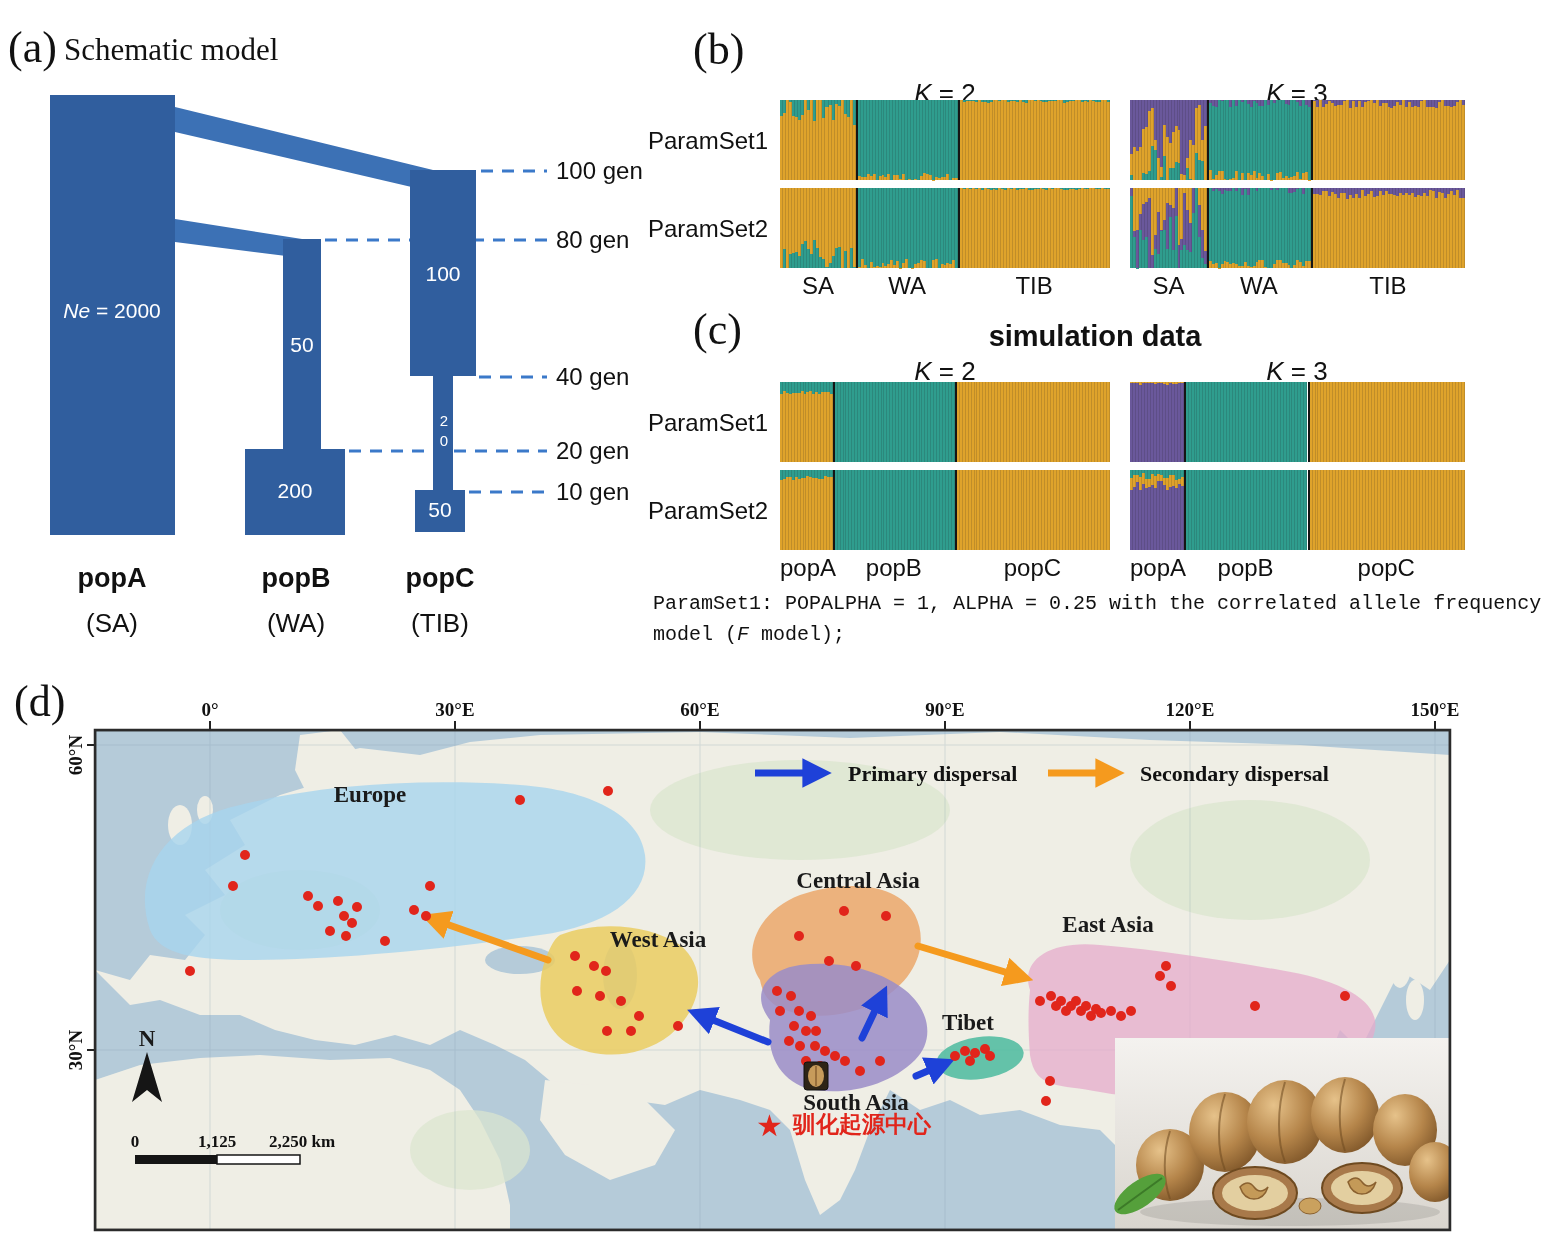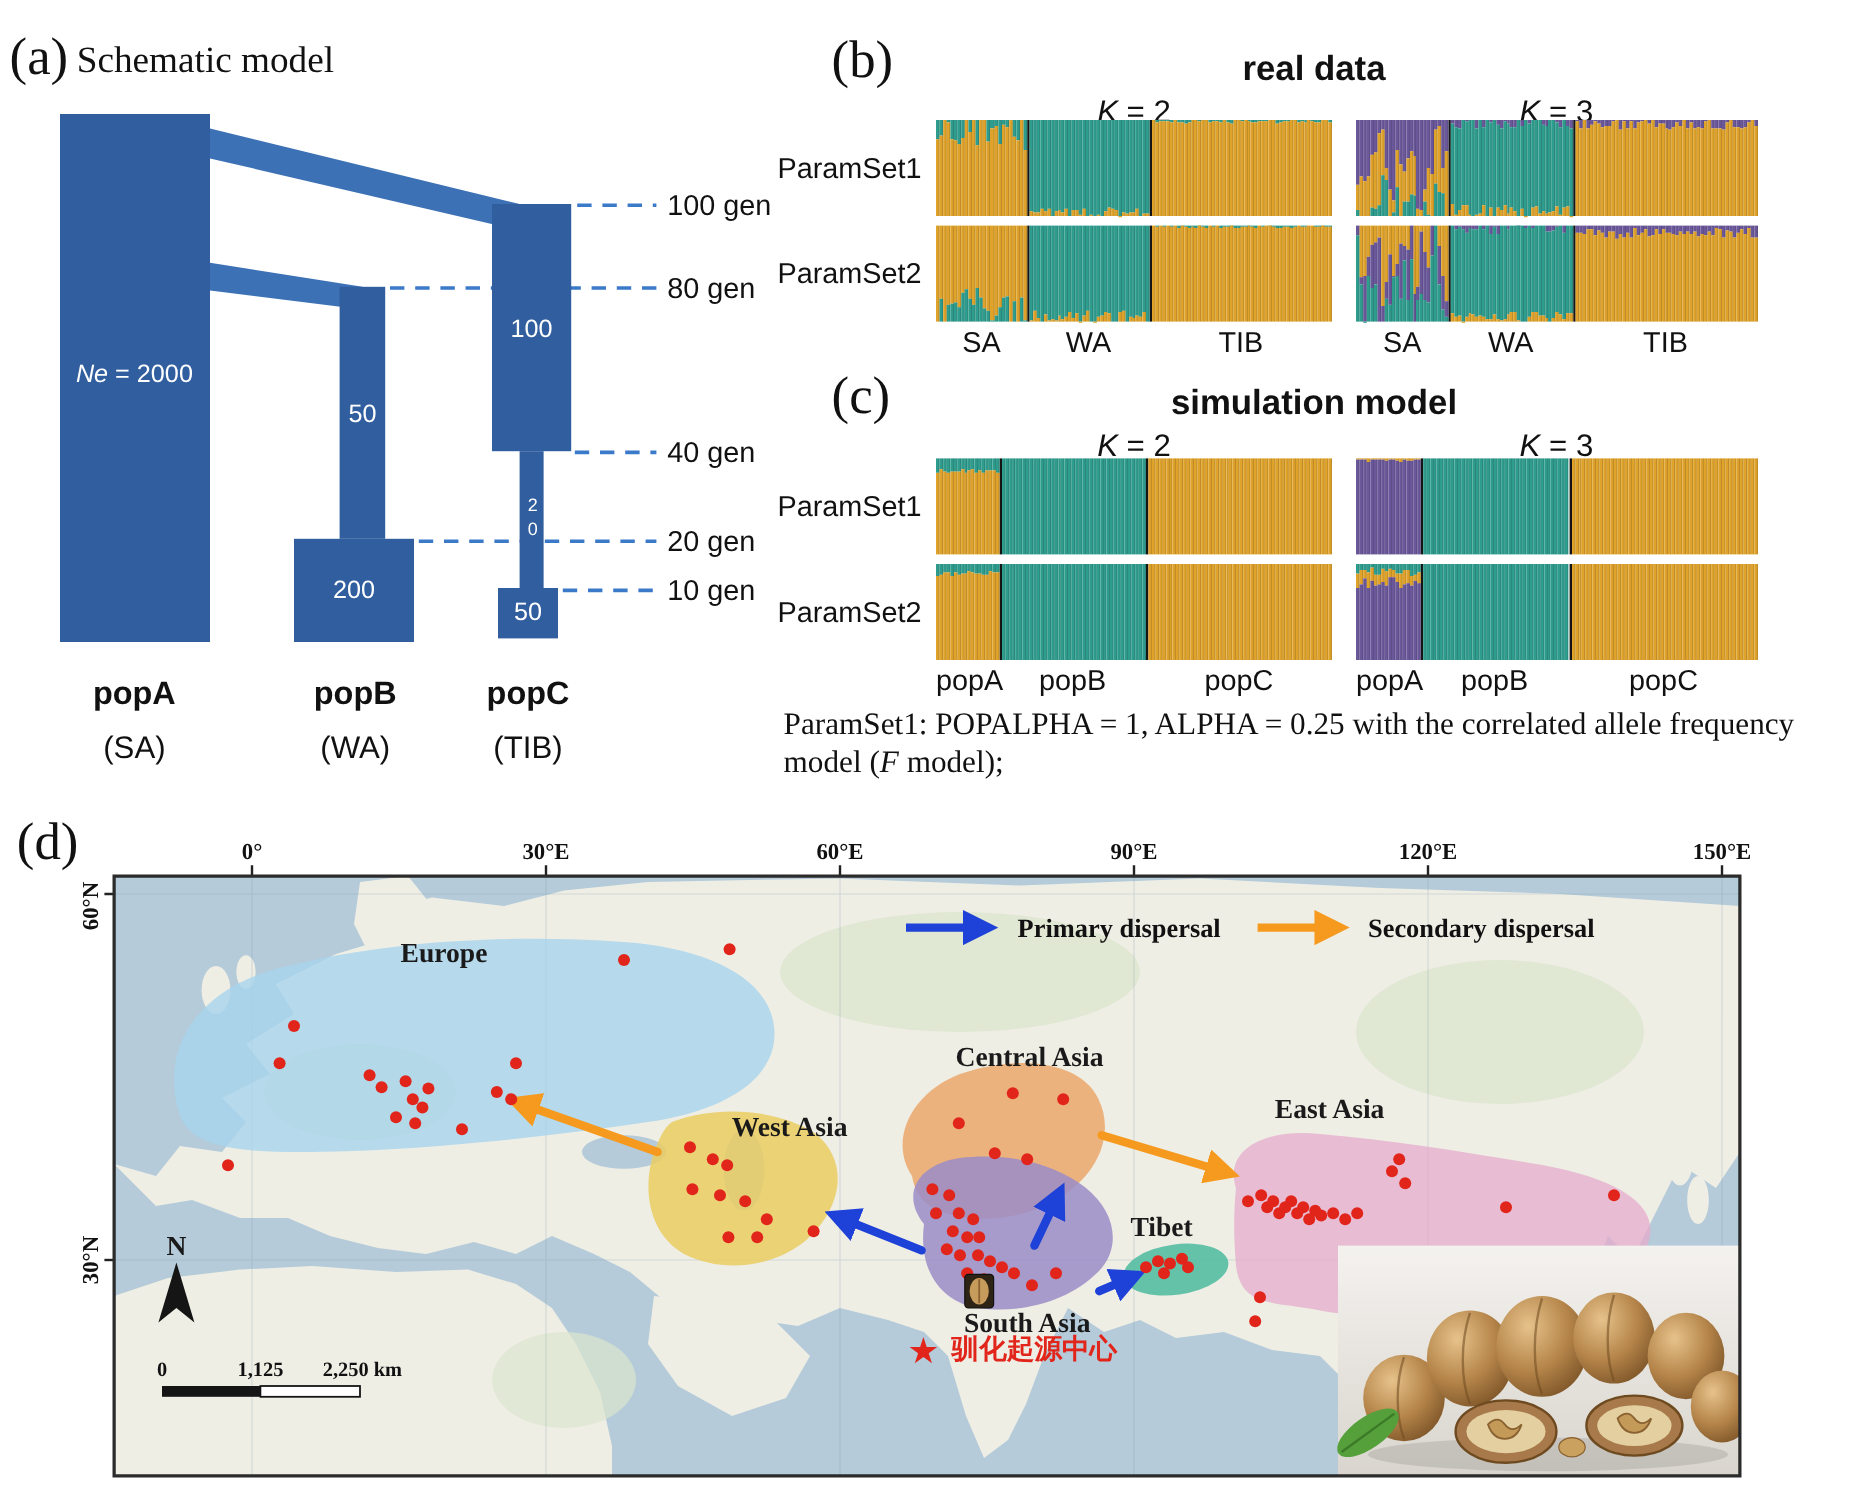--- a/index.html
+++ b/index.html
@@ -11,21 +11,21 @@
 .k-label{font-size:26px;text-align:center}
 .it{font-style:italic}
 .pset-label{font-size:24px;text-align:right}
 .struct-row{height:80px;display:flex;margin-bottom:8px;background:#fff}
 .struct-block{height:100%;display:flex}
 .struct-block + .struct-block{border-left:2.5px solid #151515}
 .struct-bar{flex:1;display:flex;flex-direction:column;position:relative}
 .struct-bar::after{content:"";position:absolute;inset:0;box-shadow:inset -1px 0 0 rgba(30,30,30,0.16)}
 .group-labels{display:flex;font-size:24px}
 .group-labels span{display:inline-block;text-align:center}
-.caption{font-family:Liberation Serif, serif;font-size:26px;line-height:31px}
+.caption{font-family:Liberation Mono, monospace;font-size:20px;line-height:31px}
 svg text{font-family:"Liberation Sans",sans-serif}
 .navy{fill:#305E9E}
 .navy2{fill:#3C71B5}
 .dash{stroke:#3B79C9;stroke-width:3;stroke-dasharray:12 9;fill:none}
 .wlabel{fill:#fff;font-size:21px;text-anchor:middle}
 .wsm{fill:#fff;font-size:15px;text-anchor:middle}
 .timelabel{font-size:24px;fill:#111}
 .plabel{font-size:27px;font-weight:600;text-anchor:middle;fill:#111}
 .palias{font-size:26px;text-anchor:middle;fill:#111}
 .pletter-svg{font-family:"Liberation Serif",serif;font-size:44px;fill:#111}
@@ -91,21 +91,20 @@
       <text x="112" y="587" class="plabel">popA</text>
       <text x="296" y="587" class="plabel">popB</text>
       <text x="440" y="587" class="plabel">popC</text>
       <text x="112" y="632" class="palias">(SA)</text>
       <text x="296" y="632" class="palias">(WA)</text>
       <text x="440" y="632" class="palias">(TIB)</text>
     </g>
   </svg>
 
   <div class="abs pletter-html" style="left:693px;top:28px">(b)</div>
-  <div class="abs bold-title" style="left:930px;top:42px;width:330px">real data</div>
   <div class="abs k-label" style="left:880px;top:78px;width:130px"><span class="it">K</span><span> = 2</span></div>
   <div class="abs k-label" style="left:1232px;top:78px;width:130px"><span class="it">K</span><span> = 3</span></div>
   <div class="abs pset-label" style="left:620px;top:127px;width:148px">ParamSet1</div>
   <div class="abs pset-label" style="left:620px;top:215px;width:148px">ParamSet2</div>
   <div class="abs" style="left:780px;top:100px;width:330px">
       <div class="struct-row">
         <div class="struct-block" style="width: 23%;">
           <div class="struct-bar">
             <div style="height: 20.4048%; background: rgb(47, 157, 142);"></div>
             <div style="height: 79.5952%; background: rgb(223, 163, 43);"></div>
@@ -2042,21 +2041,21 @@
     <span style="width:31%">WA</span>
     <span style="width:46%">TIB</span>
   </div>
   <div class="abs group-labels" style="left:1130px;top:272px;width:335px">
     <span style="width:23%">SA</span>
     <span style="width:31%">WA</span>
     <span style="width:46%">TIB</span>
   </div>
 
   <div class="abs pletter-html" style="left:693px;top:308px">(c)</div>
-  <div class="abs bold-title" style="left:930px;top:320px;width:330px">simulation model</div>
+  <div class="abs bold-title" style="left:930px;top:320px;width:330px">simulation data</div>
   <div class="abs k-label" style="left:880px;top:356px;width:130px"><span class="it">K</span><span> = 2</span></div>
   <div class="abs k-label" style="left:1232px;top:356px;width:130px"><span class="it">K</span><span> = 3</span></div>
   <div class="abs pset-label" style="left:620px;top:409px;width:148px">ParamSet1</div>
   <div class="abs pset-label" style="left:620px;top:497px;width:148px">ParamSet2</div>
   <div class="abs" style="left:780px;top:382px;width:330px">
       <div class="struct-row">
         <div class="struct-block" style="width: 16%;">
           <div class="struct-bar">
             <div style="height: 14.6373%; background: rgb(47, 157, 142);"></div>
             <div style="height: 85.3627%; background: rgb(223, 163, 43);"></div>

